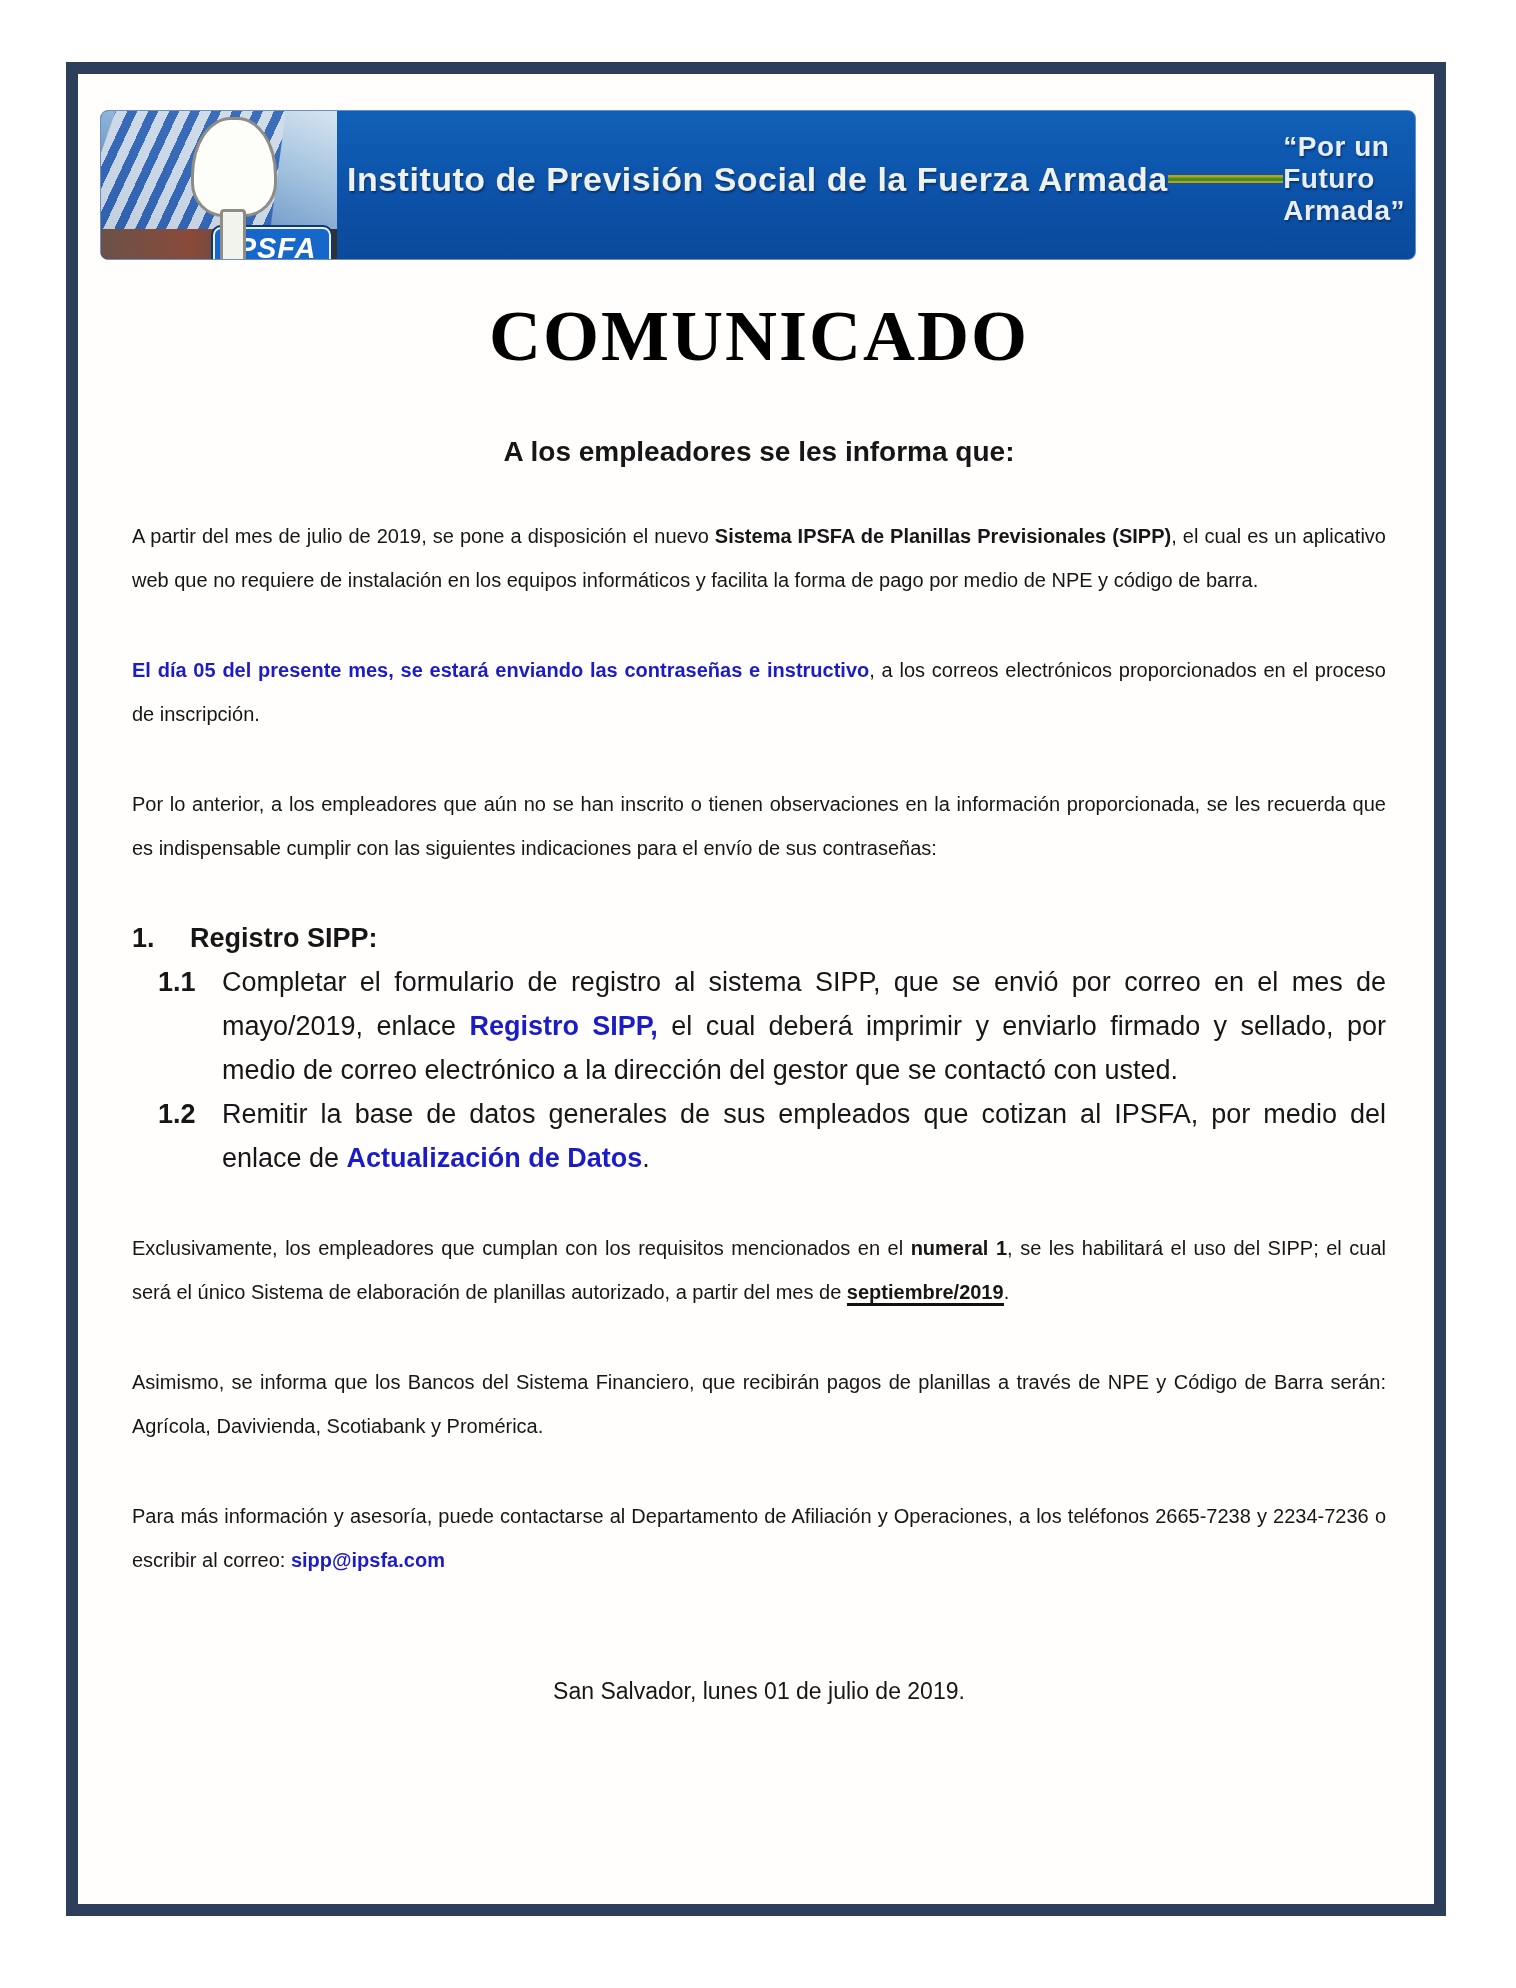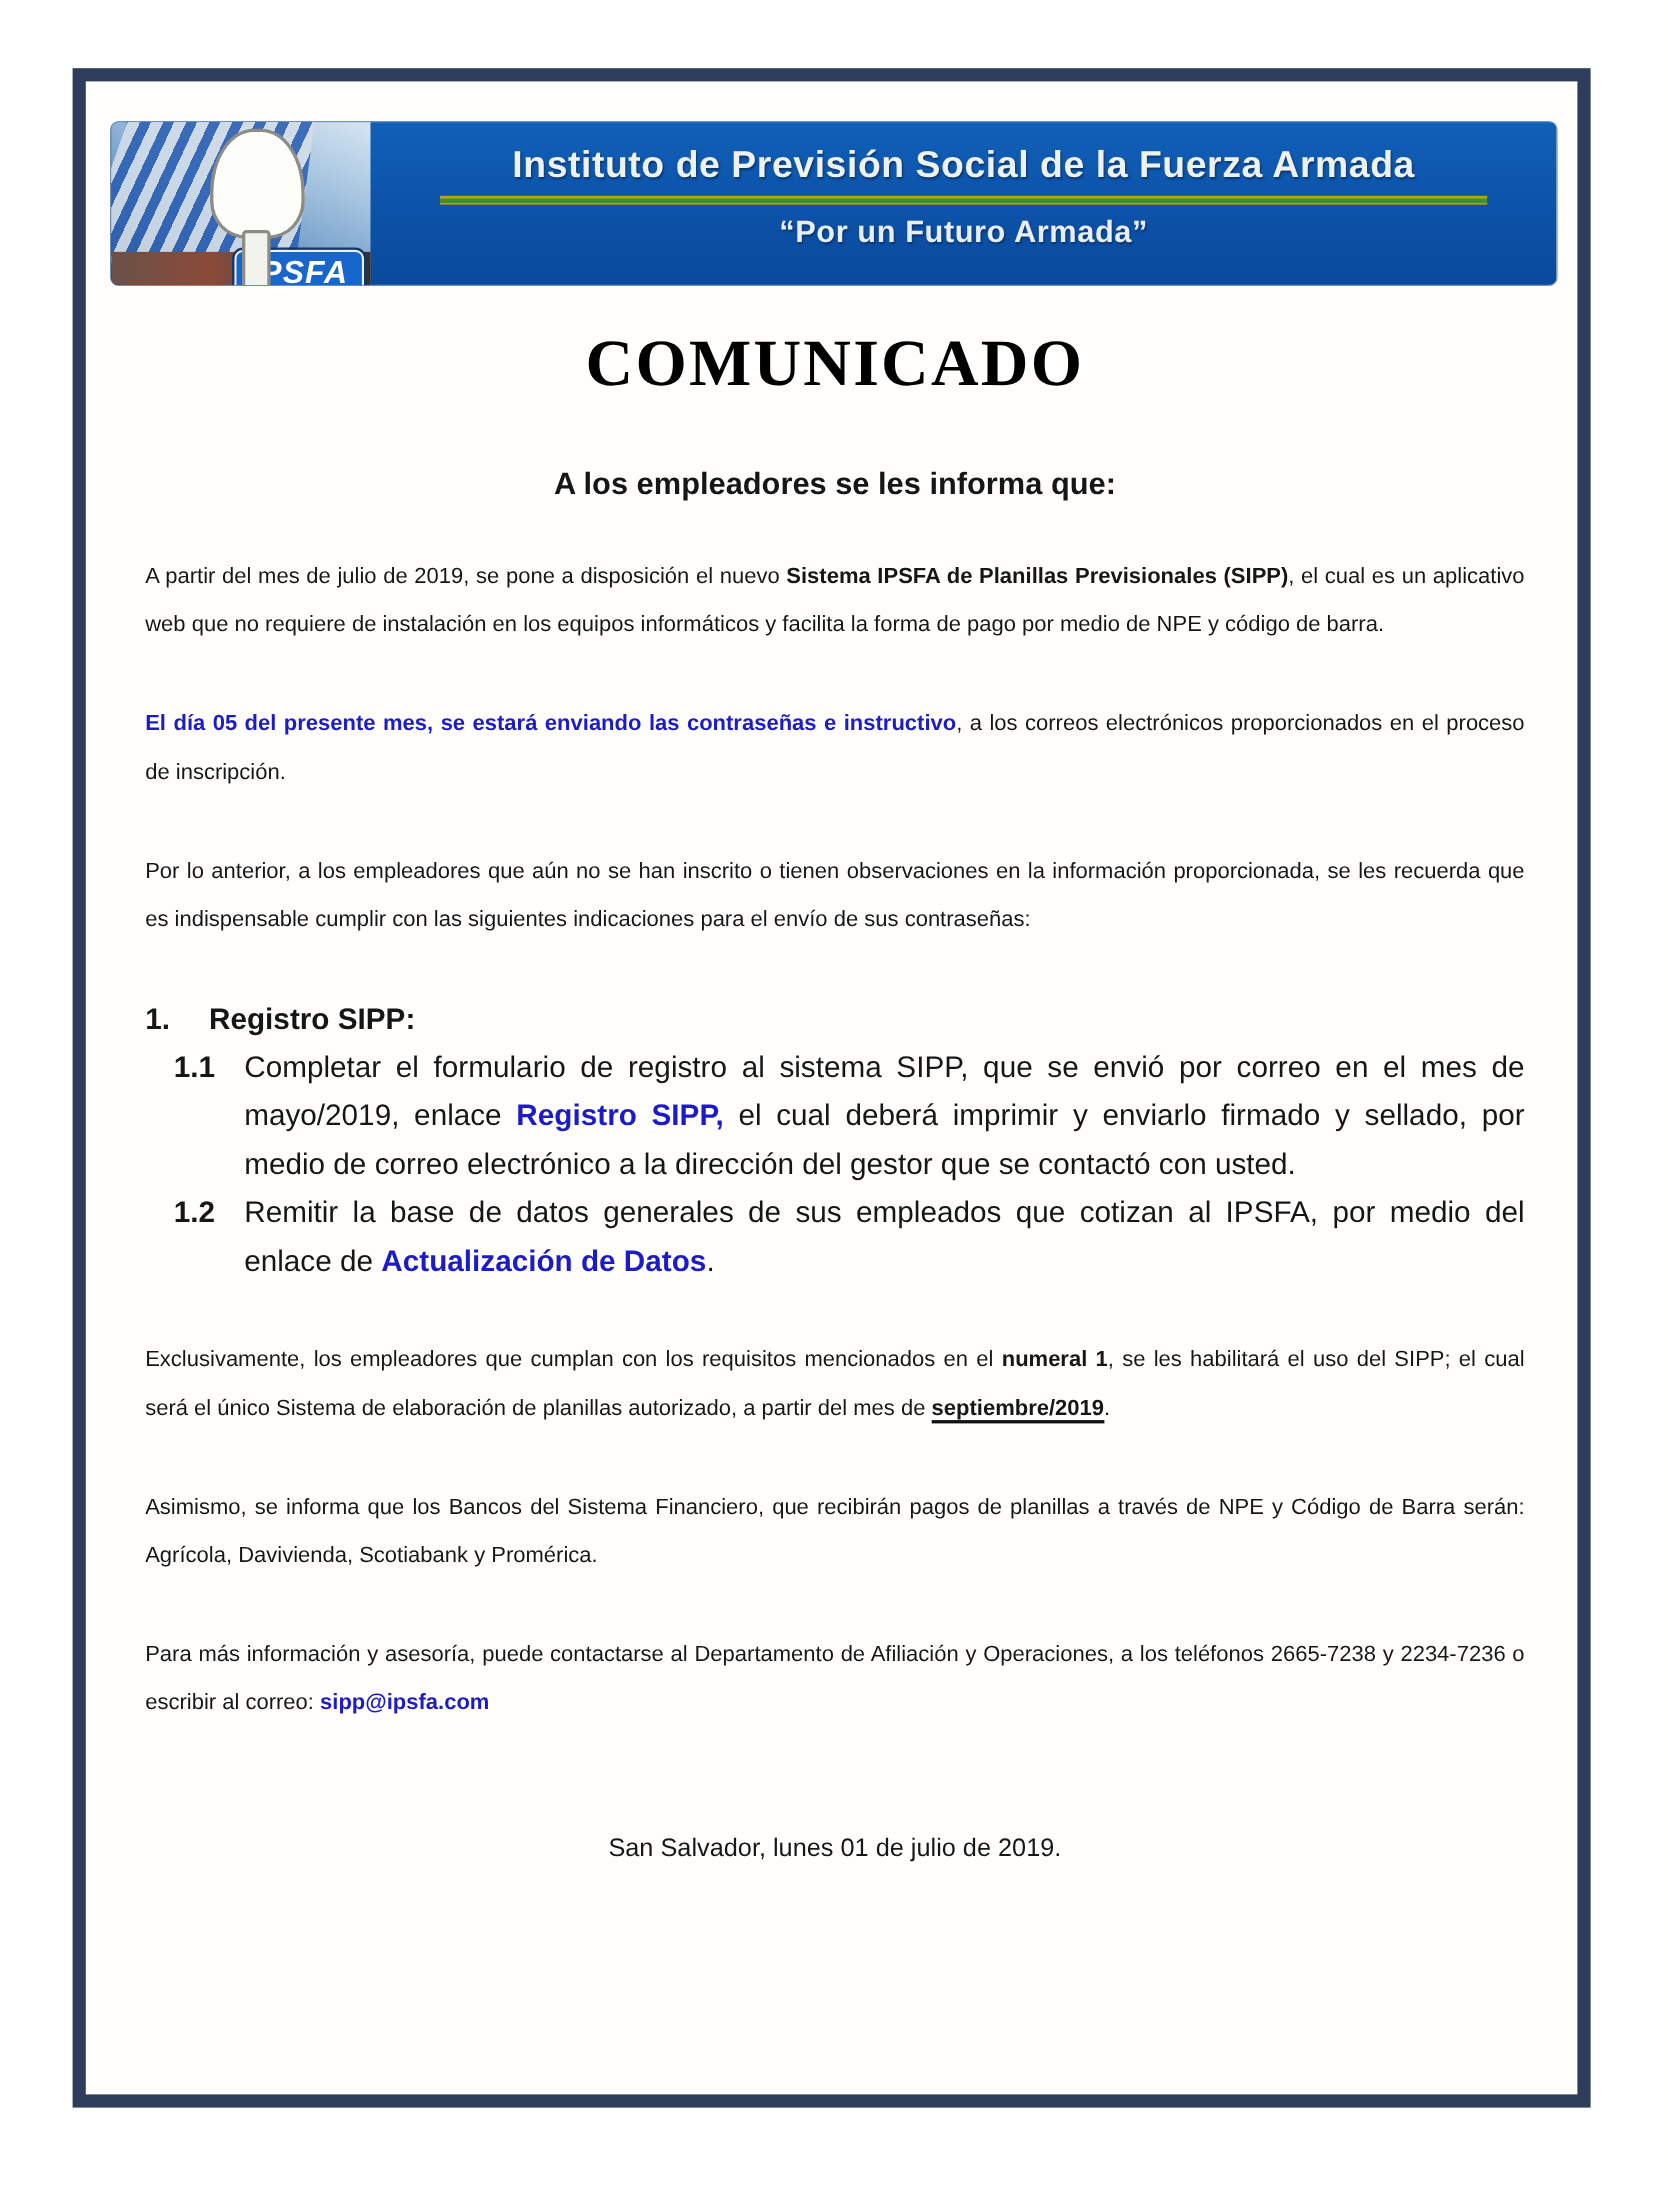--- a/index.html
+++ b/index.html
@@ -52,40 +52,40 @@
     position:absolute;left:119px;top:98px;width:26px;height:120px;z-index:5;
     background:#f3f3ee;border:3px solid #8d8d86;border-radius:4px;
   }
   .sign{
     position:absolute;left:112px;top:116px;width:118px;height:68px;z-index:3;
     background:#1766cc;border:2px solid #e8f0fa;outline:2px solid #10386b;
     border-radius:8px;text-align:center;padding-top:5px;
   }
   .sign .acronym{font-size:29px;line-height:1;font-weight:bold;font-style:italic;color:#ffffff;letter-spacing:1px;}
   .banner-text{
-    flex:1;display:flex;flex-direction:column;align-items:center;justify-content:center;
+    flex:1;display:flex;flex-direction:row;align-items:center;justify-content:center;
     padding:6px 10px 18px 10px;
   }
   .banner-title{
     font-size:34px;font-weight:bold;color:#eef1ec;letter-spacing:.5px;
     text-shadow:1px 2px 2px rgba(6,40,90,.75);white-space:nowrap;
   }
   .banner-rule{
     width:90%;height:8px;margin:8px 0 9px 0;
     background:linear-gradient(180deg,var(--gold) 0 24%,#7fa022 24% 42%,var(--green) 42% 78%,var(--gold) 78% 100%);
   }
   .banner-slogan{
     font-size:28px;font-weight:600;color:#e9eef5;letter-spacing:.5px;
     text-shadow:1px 2px 2px rgba(6,40,90,.7);
   }
   
   .content{margin:0 30px 0 32px;}
   .doc-title{
     text-align:center;margin-top:40px;
-    font-family:"Liberation Serif", serif;font-weight:bold;font-size:60px;
+    font-family:"Liberation Serif", serif;font-weight:bold;font-size:72px;
     letter-spacing:2px;color:#000;line-height:1;
   }
   .doc-subtitle{text-align:center;margin-top:64px;font-size:28px;font-weight:bold;}
   p.para{
     margin:46px 0 0 0;font-size:20px;line-height:44px;text-align:justify;
   }
   .b{font-weight:bold;}
   .link{color:var(--link);font-weight:bold;}
   .bu{font-weight:bold;border-bottom:3px solid #111;margin-top:40px;}
   .list{margin-top:46px;font-size:27px;line-height:44px;}

